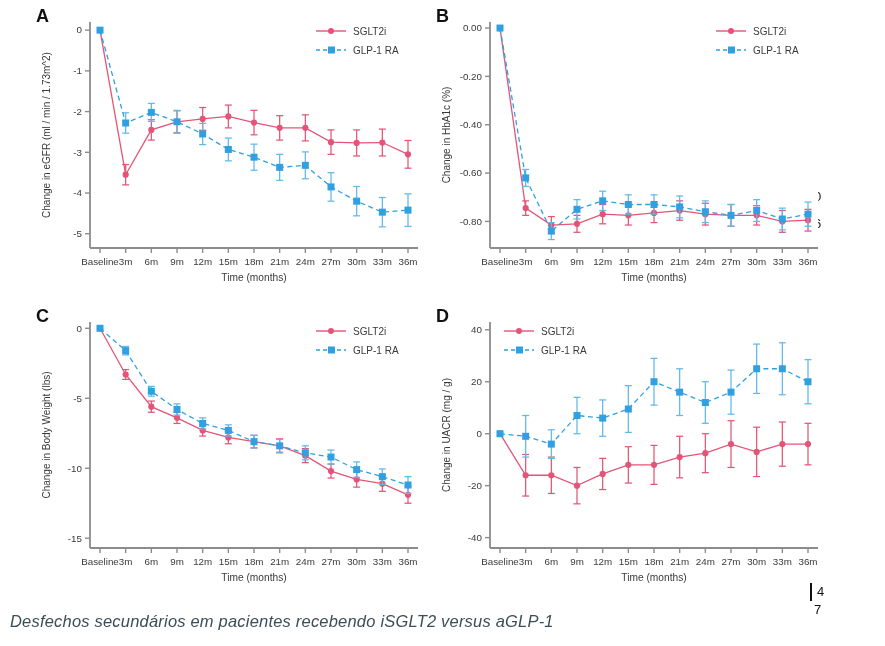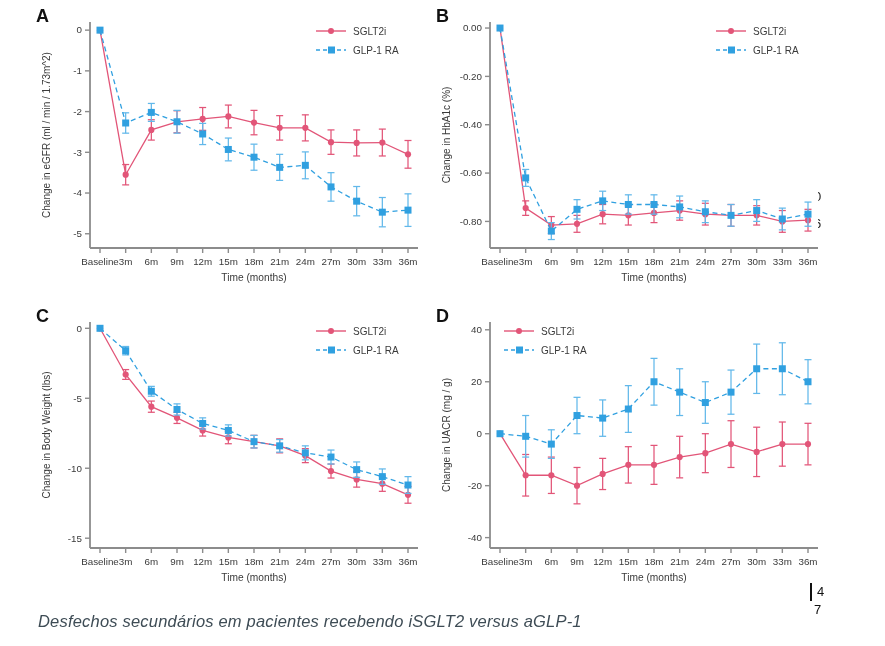--- a/index.html
+++ b/index.html
@@ -4,21 +4,21 @@
 <style>
   * { margin:0; padding:0; box-sizing:border-box; }
   body { background:#ffffff; font-family:"Liberation Sans", sans-serif; }
   .page { position:relative; width:885px; height:646px; background:#ffffff; overflow:hidden; }
   .grid { position:absolute; left:28px; top:0; display:grid;
           grid-template-columns:400px 400px; grid-template-rows:300px 300px; }
   .panel { position:relative; width:400px; height:300px; }
   .panel-letter { position:absolute; left:8px; top:6px; font-size:18px; font-weight:bold; color:#111; }
   svg text { font-family:"Liberation Sans","DejaVu Sans",sans-serif; }
   .caption { position:absolute; left:10px; top:612px; font-size:16.5px; font-style:italic;
-             color:#3e4c55; letter-spacing:0.2px;margin-left:28px; }
+             color:#3e4c55; letter-spacing:0.2px; }
   .frag-mid { position:absolute; left:818px; width:10px; height:16px; overflow:hidden;
               font-size:13px; color:#222; }
   .frag-mid > span { position:relative; left:-4px; }
   .frag-mid.f0 { top:189px; }
   .frag-mid.f6 { top:216px; }
   .page-num { position:absolute; left:810px; top:583px; font-size:13px; color:#111; line-height:18px; }
   .page-num .bar-line { border-left:2px solid #111; padding-left:5px; display:block; }
   .page-num .plain-line { padding-left:4px; display:block; }
 </style>
 </head>

